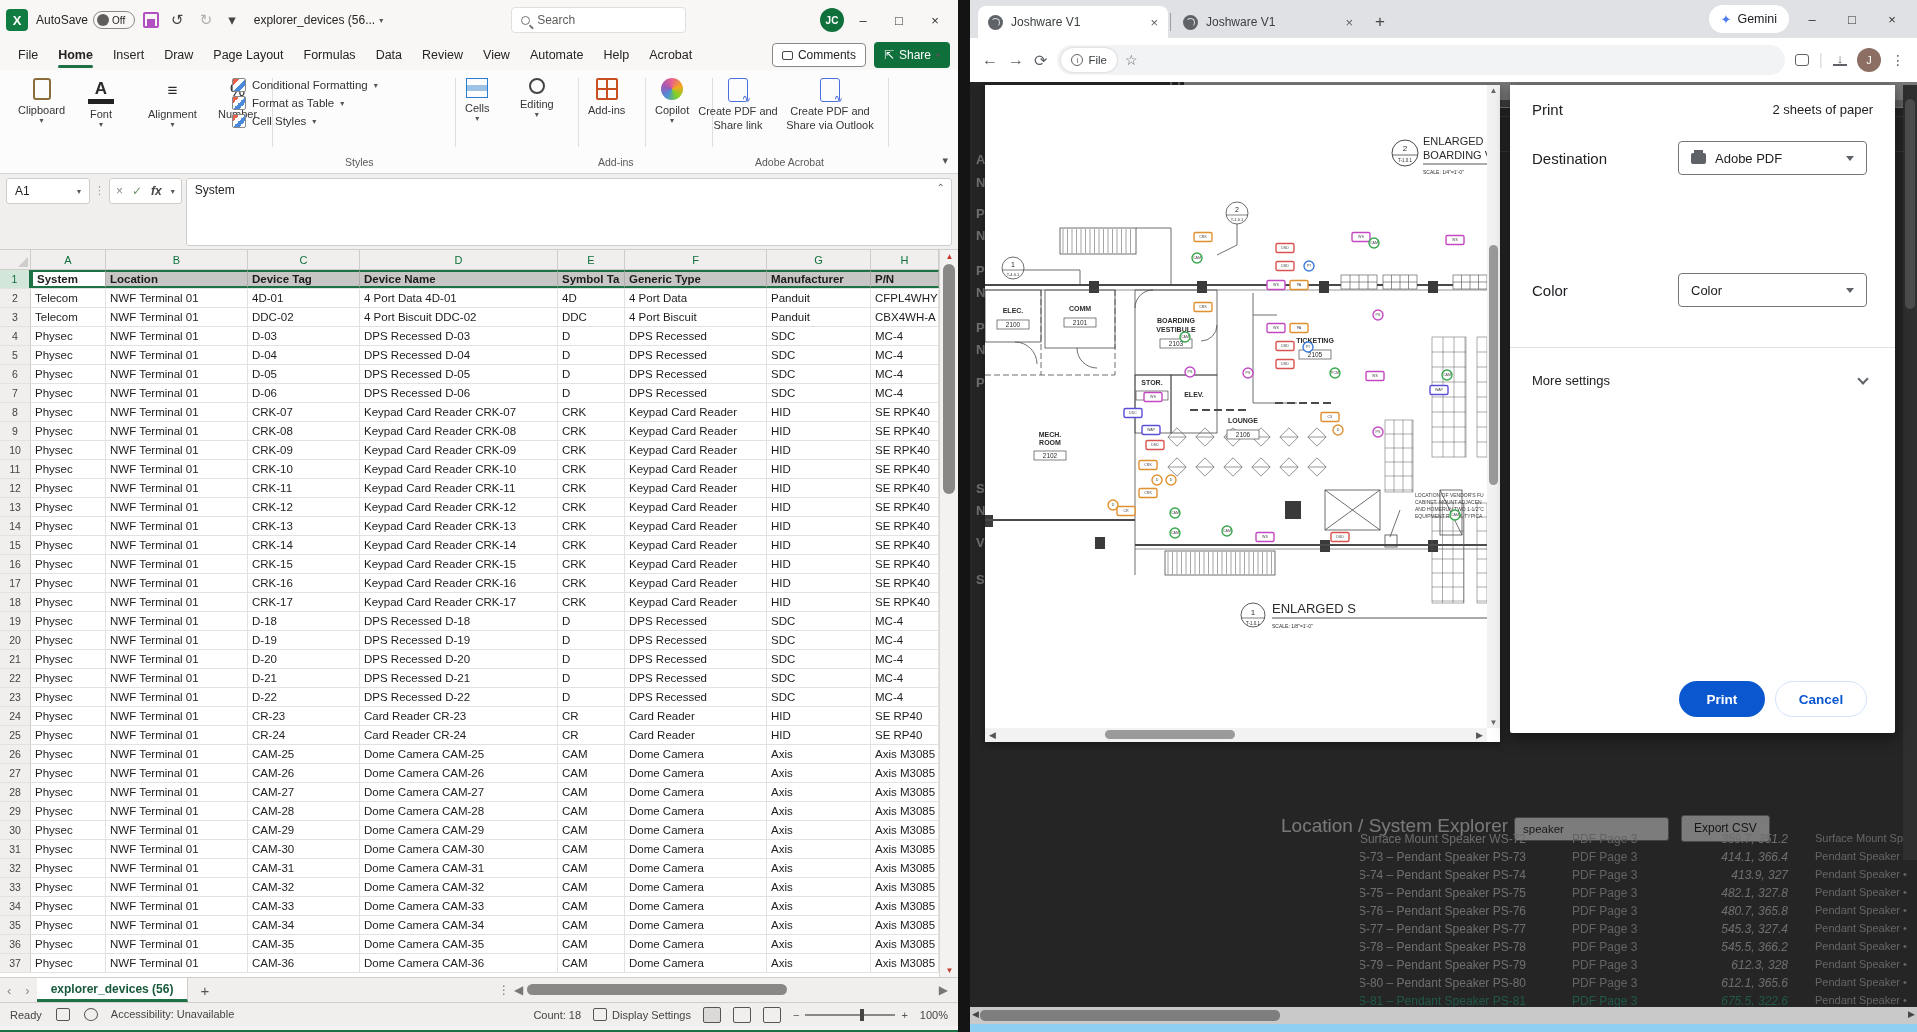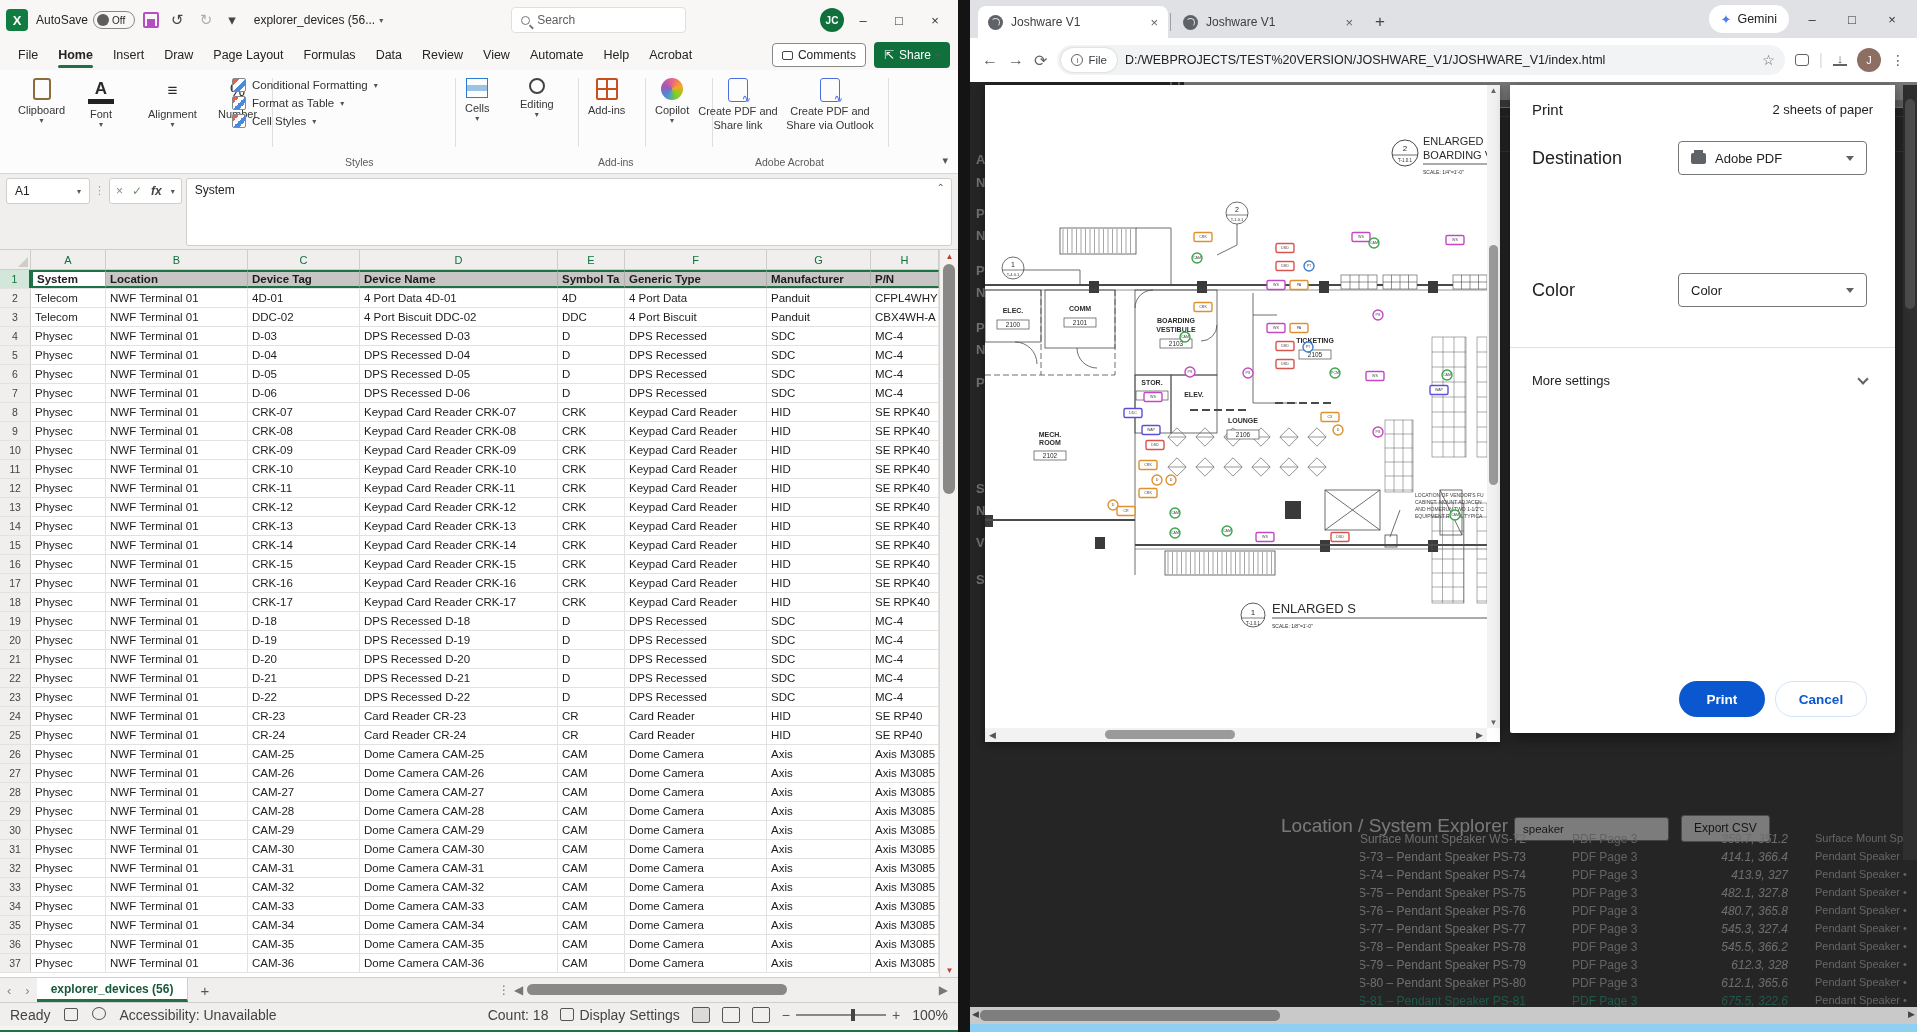--- a/index.html
+++ b/index.html
@@ -73,21 +73,21 @@
   .c0{width:31px}.c1{width:75px}.c2{width:142px}.c3{width:112px}.c4{width:198px}.c5{width:67px}.c6{width:142px}.c7{width:104px}.c8{width:68px}
   .vscroll { width:19px; background:#f3f2f1; border-left:1px solid #d8d6d4; position:relative; }
   .vthumb { position:absolute; left:3px; width:12px; border-radius:6px; background:#8a8886; }
   .varrow { position:absolute; left:0; width:19px; text-align:center; font-size:8px; color:#c0392b; }
   .xl-tabs { height:25px; background:#f1efed; border-top:1px solid #d0cecc; display:flex; align-items:center; font-size:12px; color:#444; position:relative; }
   .tab-nav { padding:0 7px; color:#888; font-size:13px; }
   .sheet-tab { background:#fff; height:100%; display:flex; align-items:center; padding:0 14px; font-weight:bold; color:#17593a; border-bottom:3px solid #1e7145; border-right:1px solid #d0cecc; }
   .plus { padding:0 12px; font-size:15px; color:#555; }
   .hscroll { position:absolute; left:498px; right:10px; top:5px; height:13px; display:flex; align-items:center; gap:4px; color:#777; }
   .hthumb { height:11px; background:#8a8886; border-radius:6px; flex:0 0 260px; }
-  .xl-status { height:24px; background:#f1efed; border-top:1px solid #d0cecc; display:flex; align-items:center; font-size:14px; color:#444; padding:0 10px; gap:14px; }
+  .xl-status { height:24px; background:#f1efed; border-top:1px solid #d0cecc; display:flex; align-items:center; font-size:11px; color:#444; padding:0 10px; gap:14px; }
   .st-ico { width:14px; height:13px; border:1.3px solid #555; border-radius:2px; }
   .st-right { margin-left:auto; display:flex; align-items:center; gap:12px; }
   .view-ico { width:18px; height:16px; border:1.3px solid #555; border-radius:2px; }
   .view-ico.on { background:#dcdad8; }
   .zoomslider { display:flex; align-items:center; gap:6px; color:#555; }
   .zline { width:90px; height:2px; background:#8a8886; position:relative; }
   .zknob { position:absolute; left:55px; top:-5px; width:4px; height:12px; background:#444; }
 
   
   .gap { width:12px; background:#141414; }
@@ -157,21 +157,21 @@
   .pv-vscroll .th { position:absolute; left:2px; right:2px; top:160px; height:240px; background:#9a9a9a; border-radius:6px; }
   .pv-vscroll .ar { position:absolute; left:0; right:0; text-align:center; font-size:8px; color:#666; }
   .pv-hscroll { position:absolute; left:0; right:13px; bottom:0; height:14px; background:#f2f2f2; display:flex; align-items:center; }
   .pv-hscroll .th { position:absolute; left:120px; width:130px; top:2px; height:9px; background:#9a9a9a; border-radius:5px; }
   .pv-hscroll .ar { font-size:9px; color:#555; padding:0 4px; }
   
   .dlg { position:absolute; left:540px; top:3px; width:385px; height:648px; background:#fff; z-index:4; border-radius:0 0 2px 2px; box-shadow:0 4px 16px rgba(0,0,0,.5); font-size:13px; color:#202124; }
   .dlg-head { position:absolute; left:22px; right:22px; top:16px; display:flex; justify-content:space-between; align-items:center; }
   .dlg-title { font-size:15px; }
   .dlg-row { position:absolute; left:22px; right:28px; display:flex; align-items:center; }
-  .dlg-row label { width:146px; font-size:18px; }
+  .dlg-row label { width:146px; font-size:15px; }
   .dselect { flex:1; height:34px; border:1px solid #747775; border-radius:4px; display:flex; align-items:center; padding:0 12px; gap:9px; }
   .dselect .tri { margin-left:auto; width:0; height:0; border-left:4px solid transparent; border-right:4px solid transparent; border-top:5px solid #5f6368; }
   .prn-ico { width:15px; height:11px; background:#5f6368; border-radius:2px; position:relative; }
   .prn-ico:before { content:""; position:absolute; left:3px; top:-3px; width:9px; height:3px; background:#5f6368; }
   .dlg-div { position:absolute; left:0; right:0; height:1px; background:#e0e0e0; }
   .more { position:absolute; left:22px; right:28px; display:flex; align-items:center; justify-content:space-between; }
   .chev { width:8px; height:8px; border-right:2px solid #5f6368; border-bottom:2px solid #5f6368; transform:rotate(45deg); margin-top:-4px; }
   .dlg-foot { position:absolute; right:28px; bottom:16px; display:flex; gap:10px; }
   .btn-print { width:86px; height:36px; border-radius:18px; background:#0b57d0; color:#fff; font-size:13.5px; font-weight:bold; display:flex; align-items:center; justify-content:center; }
   .btn-cancel { width:92px; height:36px; border-radius:18px; background:#fff; border:1px solid #d2e3fc; color:#0b57d0; font-size:13.5px; font-weight:bold; display:flex; align-items:center; justify-content:center; }
@@ -835,21 +835,20 @@
 
     <div class="br-bar">
       <span class="nav-ico">←</span>
       <span class="nav-ico">→</span>
       <span class="nav-ico">⟳</span>
       <div class="urlpill">
         <div class="filechip">
           <span class="info-i">i</span>
           <span>File</span>
         </div>
-        <span class="urltext">D:/WEBPROJECTS/TEST%20VERSION/JOSHWARE_V1/JOSHWARE_V1/index.html</span>
         <span class="star">☆</span>
       </div>
       <span class="bar-ico" style="border:1.5px solid #5f6368;border-radius:3px;width:14px;height:12px"></span>
       <span style="color:#dadce0">|</span>
       <span class="dl">↓</span>
       <div class="br-avatar">J</div>
       <span class="bar-ico">⋮</span>
     </div>
 
     <div class="br-content">

